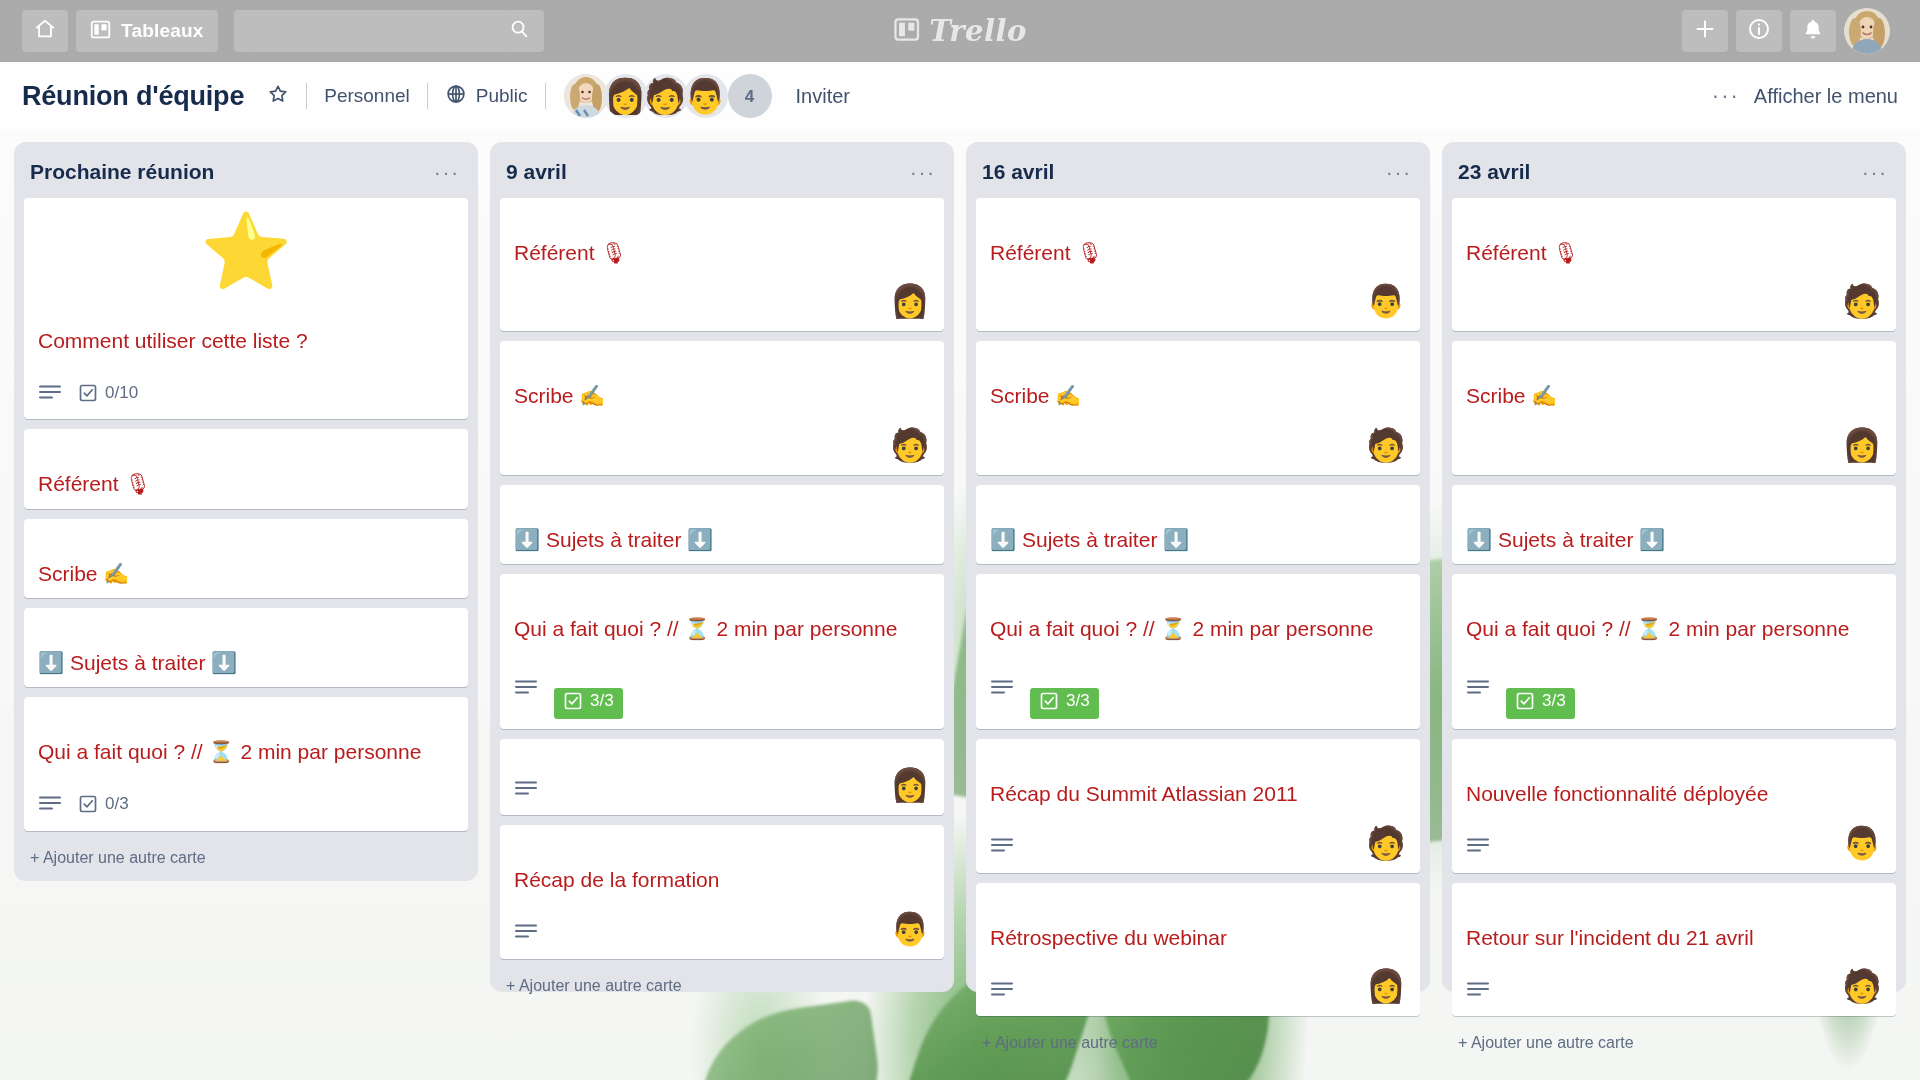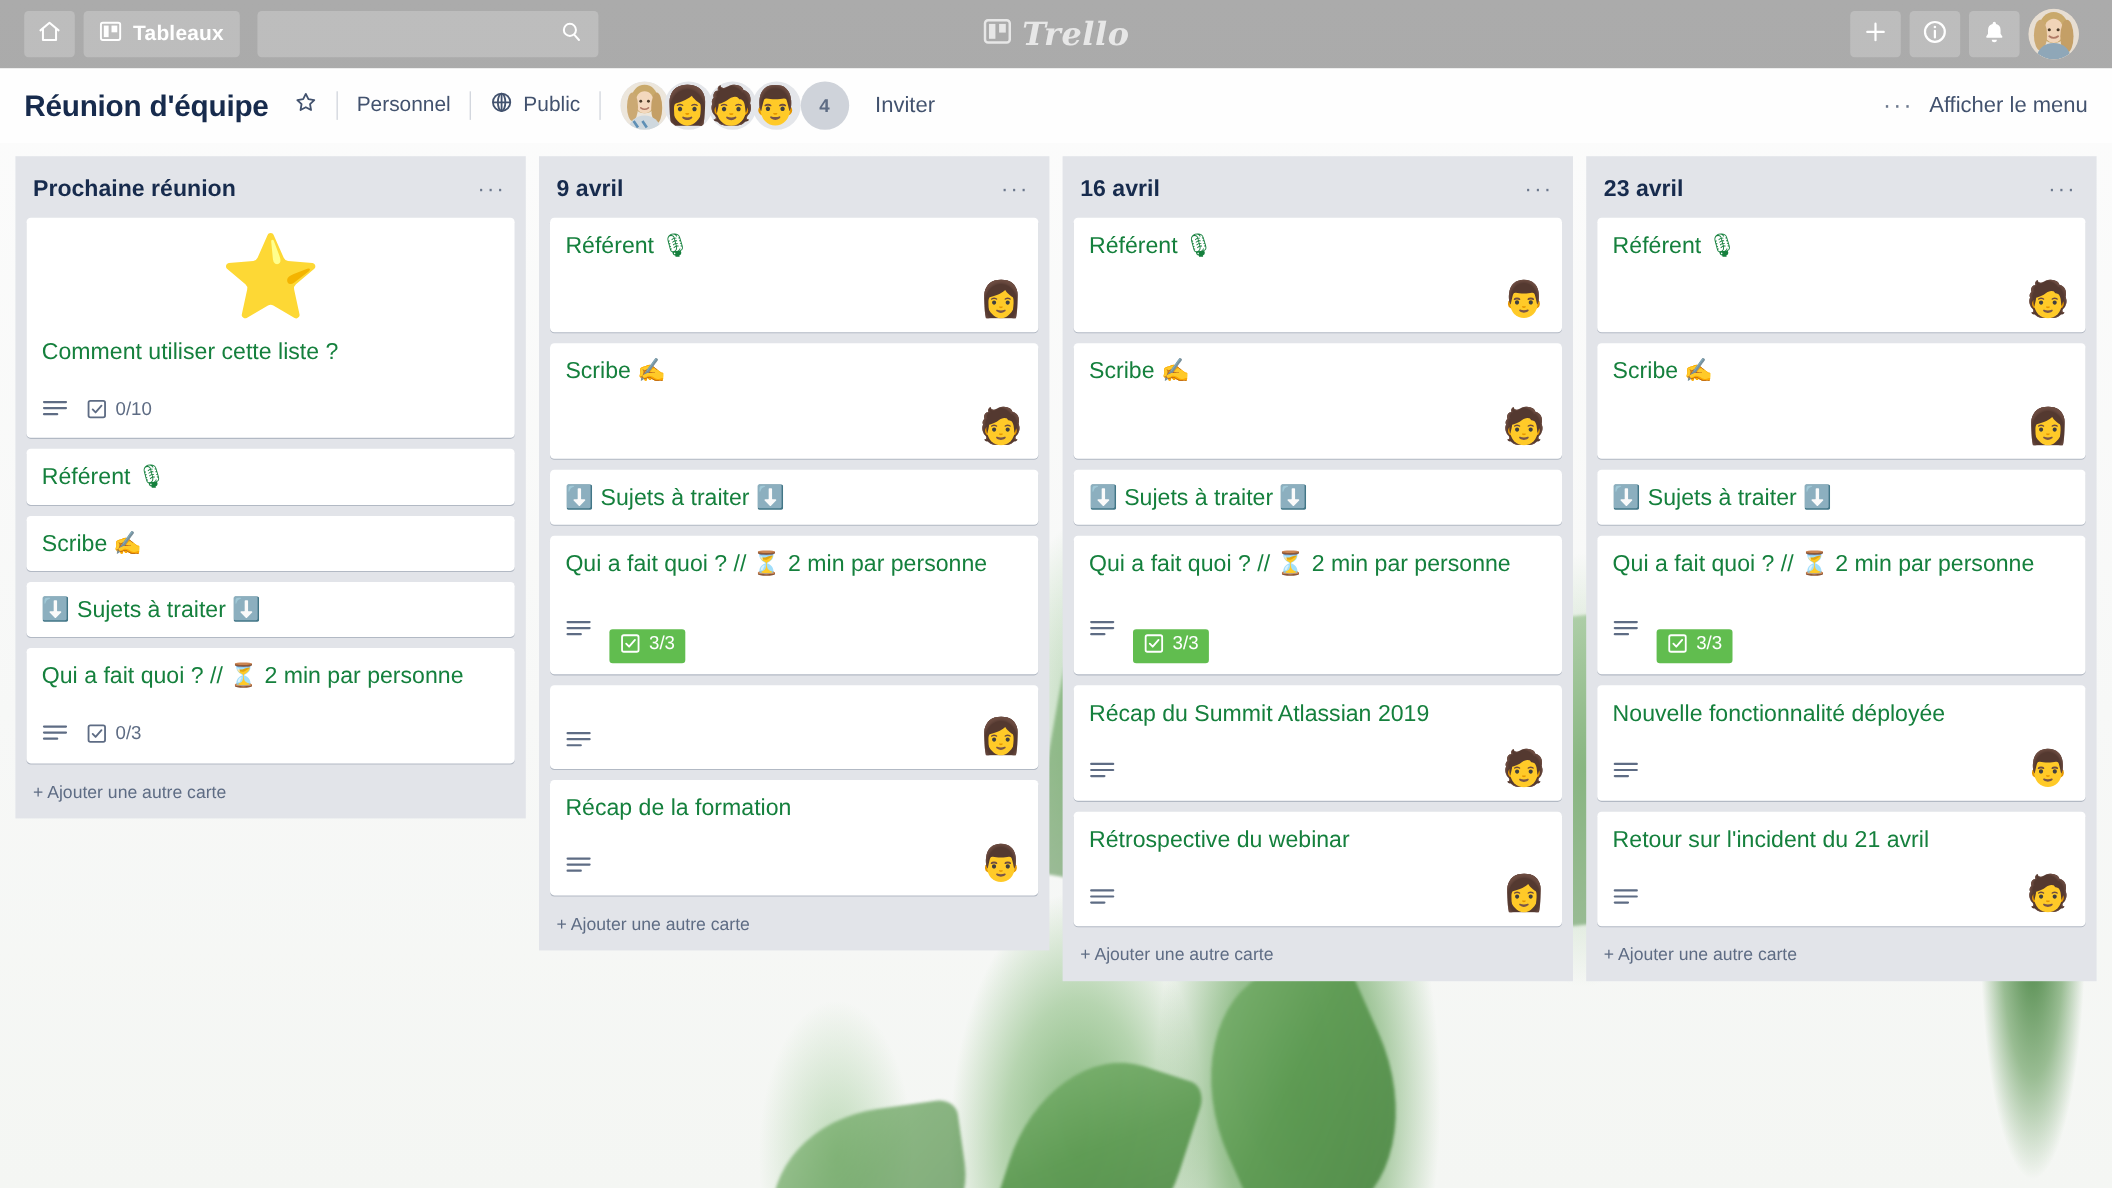--- a/index.html
+++ b/index.html
@@ -129,21 +129,21 @@
   #lists {
     position: absolute; top: 142px; left: 0;
     width: 1920px; height: 938px;
     display: flex; align-items: flex-start;
     gap: 12px; padding: 0 14px;
     z-index: 10;
   }
   .list {
     width: 464px; flex: none;
     background: #e2e4e9;
-    border-radius: 0;
+    border-radius: 12px;
     padding: 6px 0 4px 0;
     display: flex; flex-direction: column;
     max-height: 850px;
   }
   .list-header {
     display: flex; align-items: center;
     padding: 12px 14px 14px 16px;
   }
   .list-title {
     flex: 1; font-size: 21px; font-weight: bold; color: #172b4d;
@@ -157,22 +157,23 @@
     padding: 12px 14px 10px 14px;
     cursor: pointer; position: relative;
     min-height: 46px;
   }
   .card-cover {
     display: flex; align-items: center; justify-content: center;
     height: 92px; margin: -4px 0 8px 0;
   }
   .card-cover .star { font-size: 74px; line-height: 1; }
   .card-title {
-    font-size: 21px; color: #15803d; line-height: 1.35;
+    font-size: 21px; color: #b91c1c; line-height: 1.35;
     word-wrap: break-word;
+    margin-top: 29px;
   }
   .card-badges {
     display: flex; align-items: center; gap: 16px;
     margin-top: 10px; min-height: 28px;
   }
   .badge {
     display: flex; align-items: flex-start; gap: 7px;
     font-size: 17px; color: #5e6c84;
   }
   .badge.checklist-done {
@@ -559,21 +560,21 @@
                     <rect x="3" y="3" width="18" height="18" rx="2"></rect>
     <path d="M7.5 12.2l3.2 3.3 6.4-7.4" stroke-linecap="round"></path>
                   </svg></span>
                    <span>3/3</span>
                  </span>
             </div>
             <div class="card-members"></div>
           </div>
         </div>
         <div class="card">
-          <div class="card-title">Récap du Summit Atlassian 2019</div>
+          <div class="card-title">Récap du Summit Atlassian 2011</div>
           <div class="card-foot-row">
             <div class="card-badges">
               <span class="badge desc-icon"><svg width="24" height="18" viewBox="0 0 24 18" fill="none" stroke="#5e6c84" stroke-width="2" stroke-linecap="round">
                   <line x1="2" y1="2.5" x2="22" y2="2.5"></line>
   <line x1="2" y1="8" x2="22" y2="8"></line>
                   <line x1="2" y1="13.5" x2="14" y2="13.5"></line>
                 </svg></span>
             </div>
             <div class="card-members">
               <span class="card-avatar">🧑</span>

